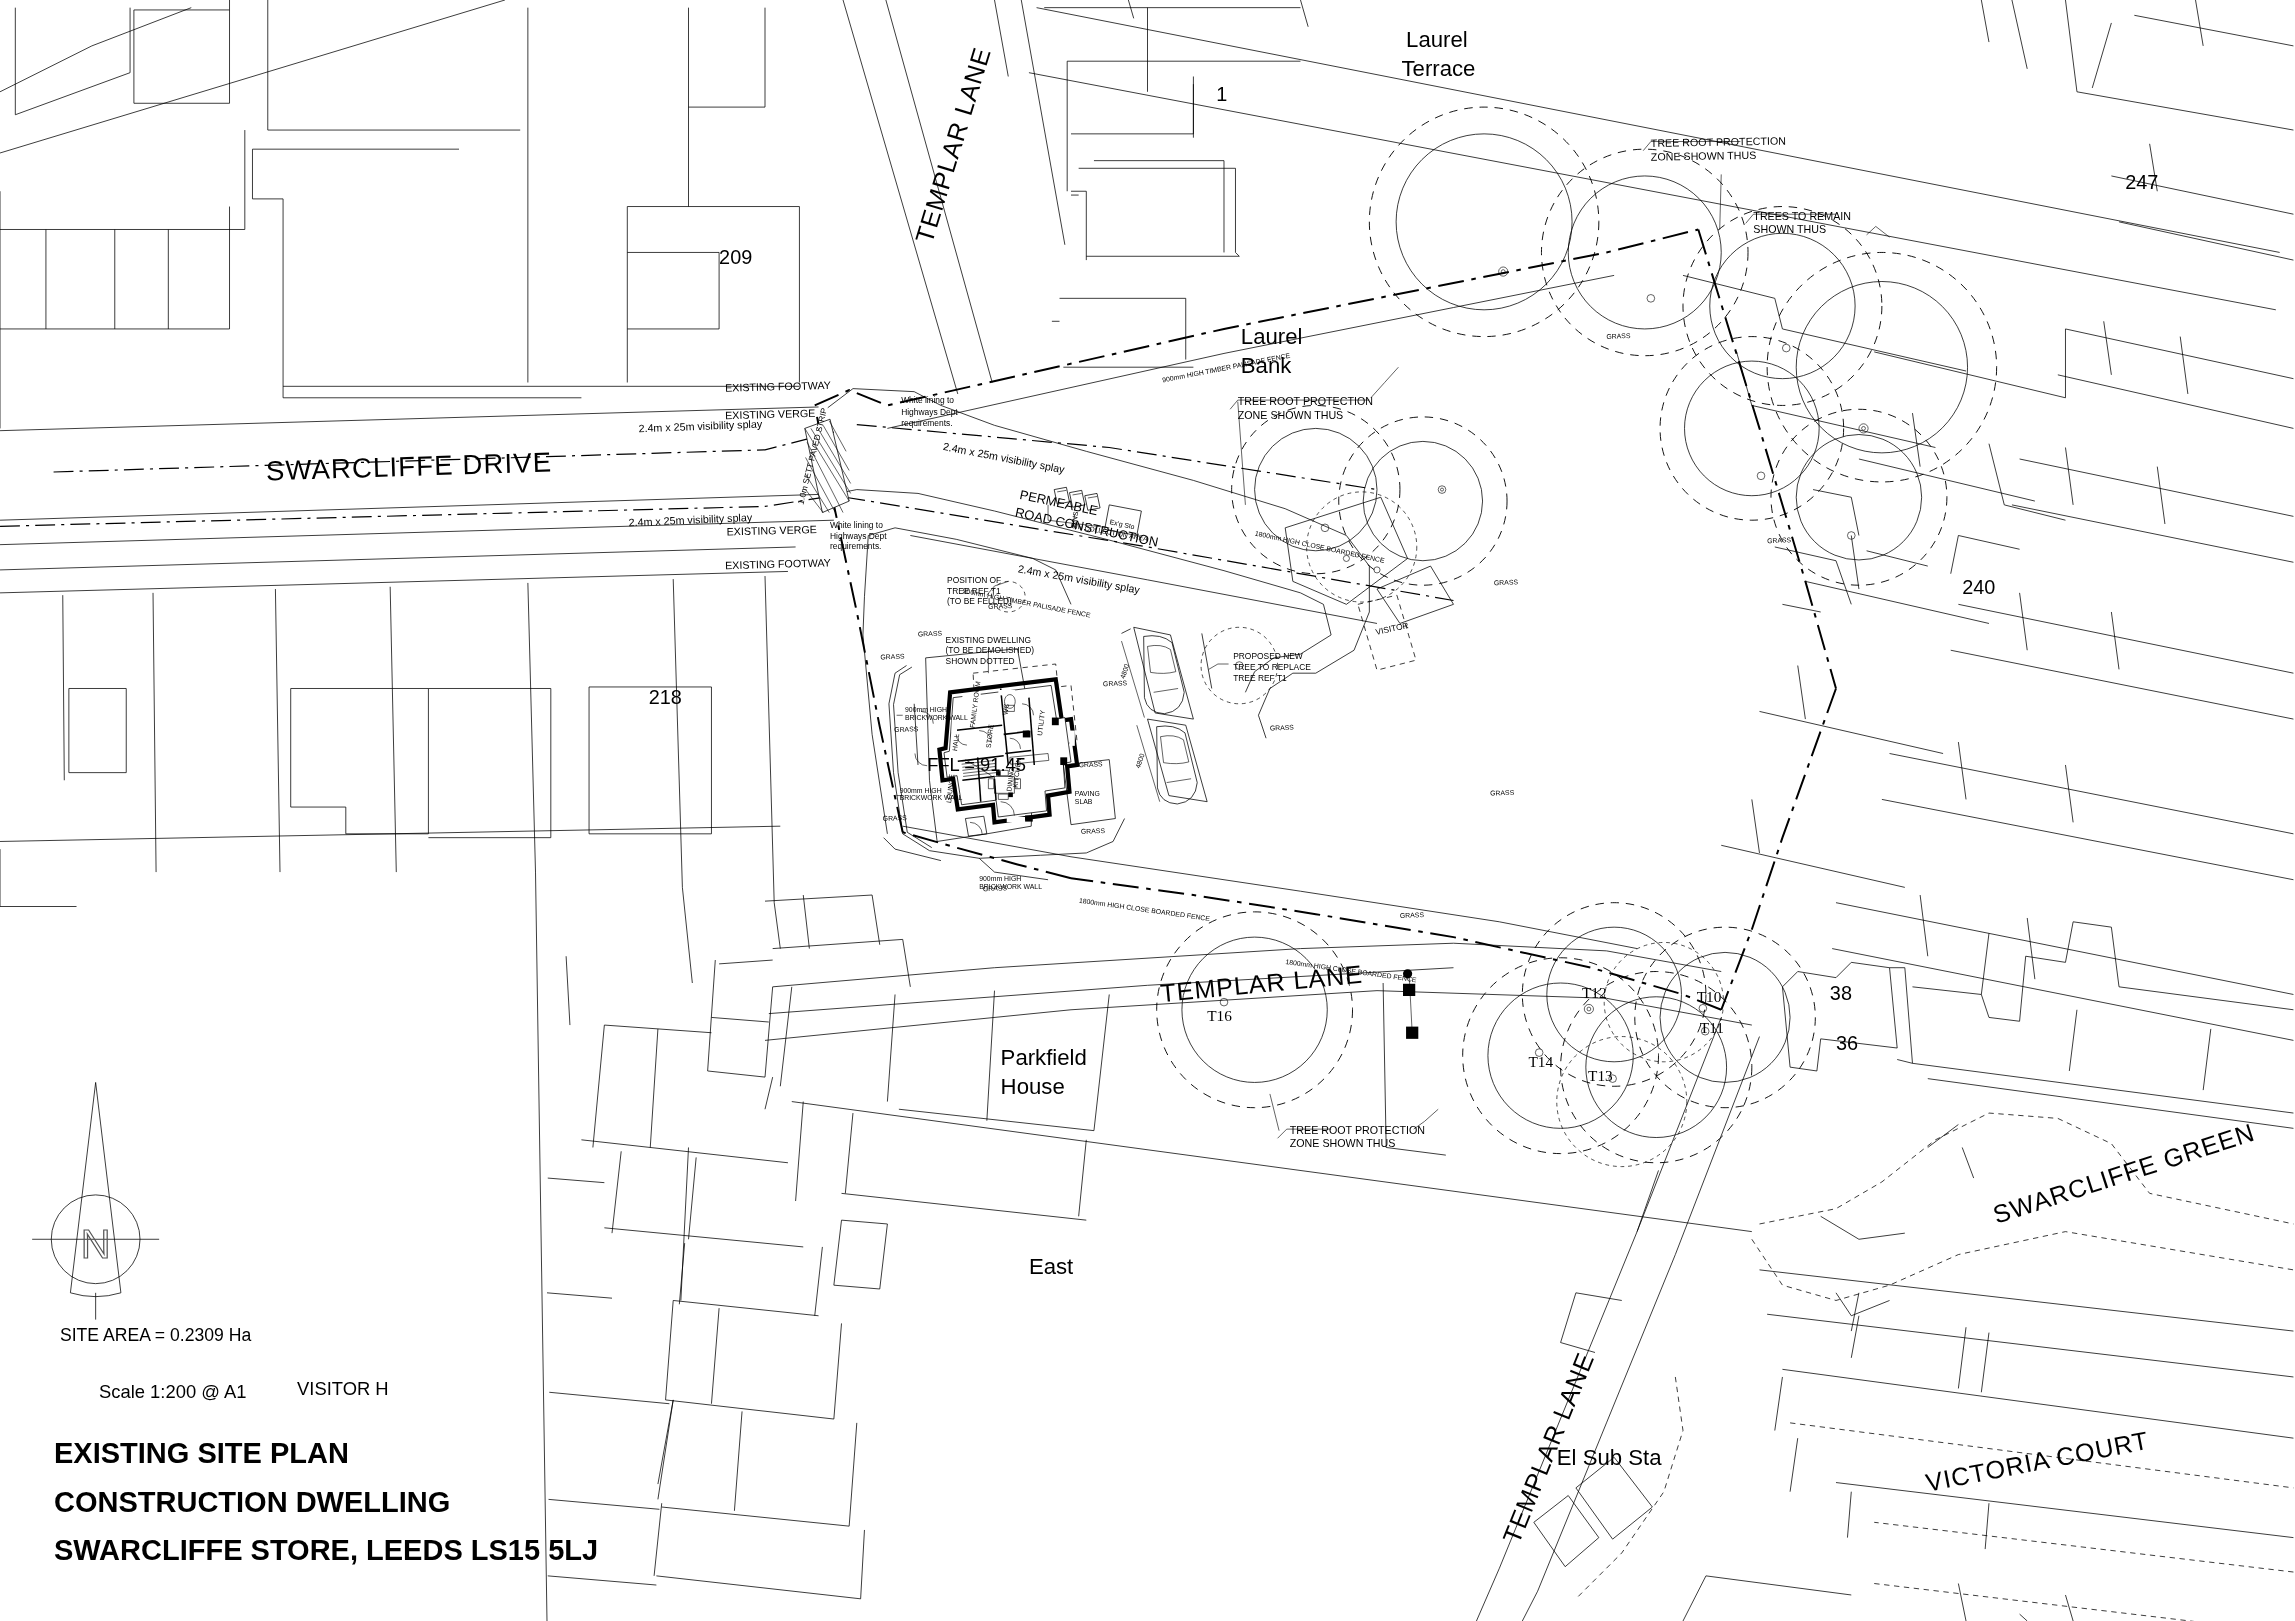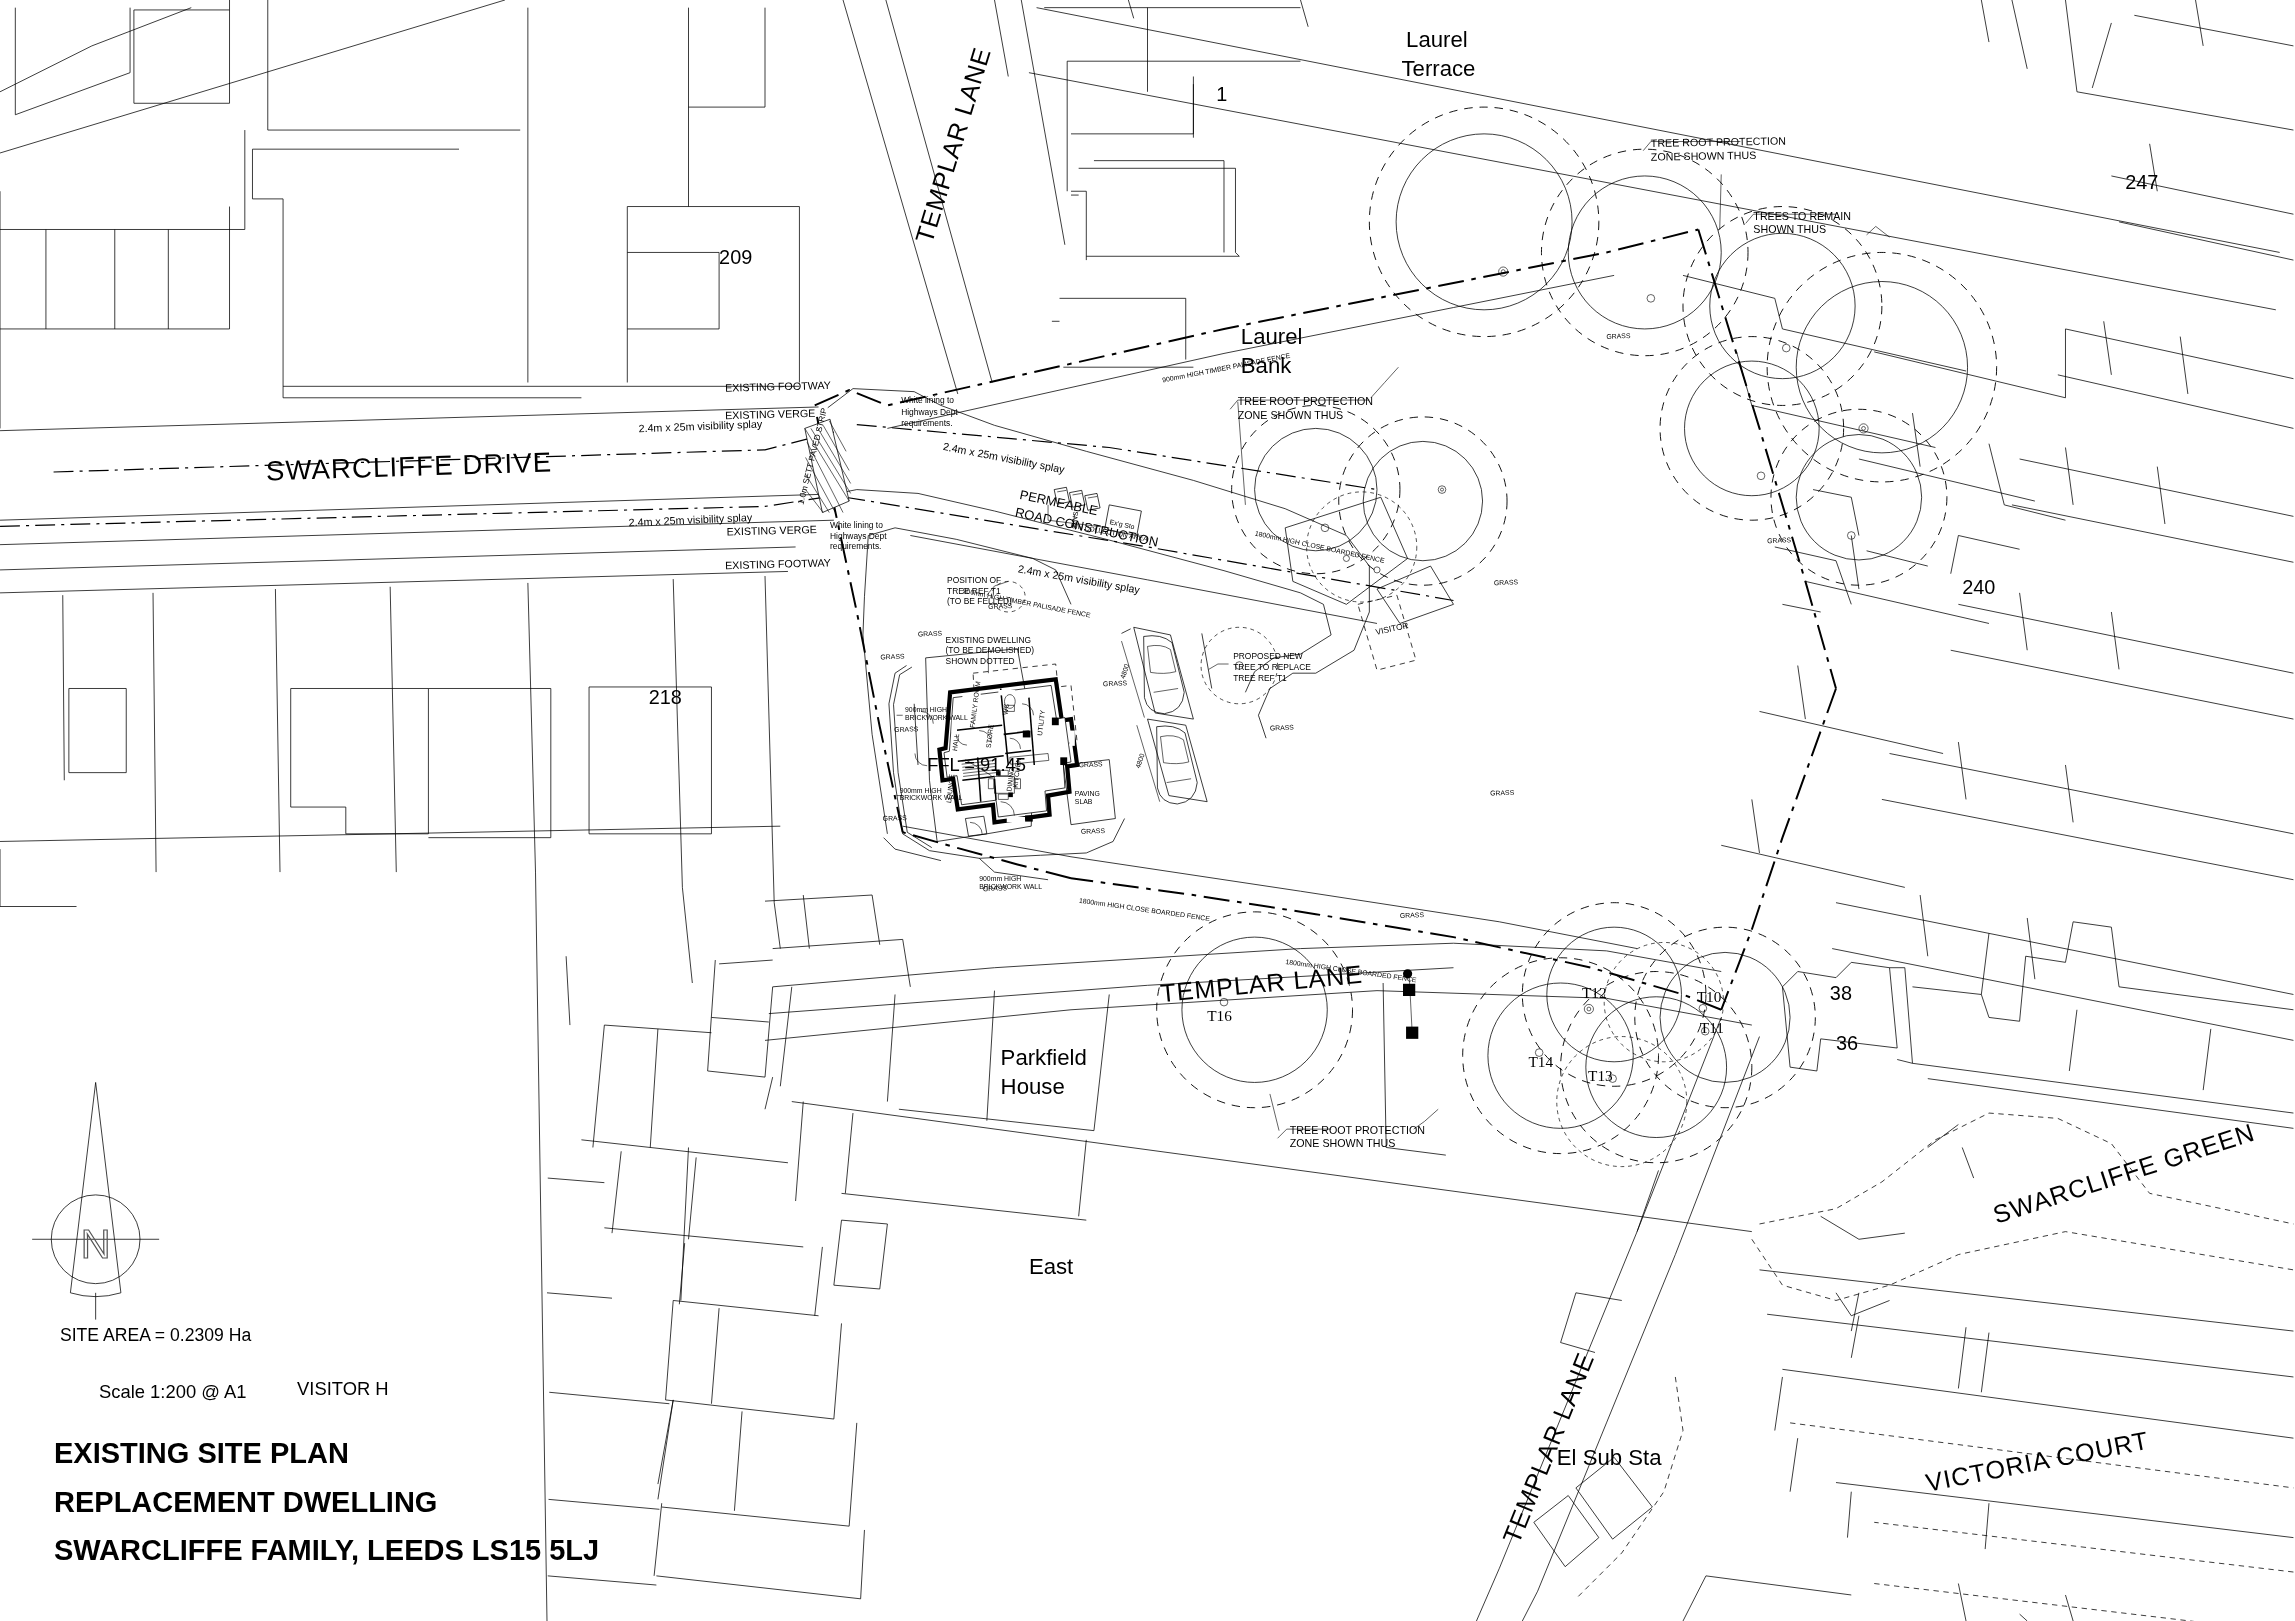--- a/index.html
+++ b/index.html
@@ -738,17 +738,17 @@
       <path class="ln-thin" d="M42,1620 L208,1620"></path>
       <path class="ln-thin" d="M125,1690 L125,1725"></path>
       <text class="t" x="125" y="1645" text-anchor="middle" style="font-size:54px; fill:none; stroke:#555; stroke-width:1.6;">N</text>
     </g>
   </svg>
 
   <div class="tb tb-area">SITE AREA = 0.2309 Ha</div>
   <div class="tb tb-scale">Scale 1:200 @ A1</div>
   <div class="tb tb-rev">VISITOR  H</div>
   <div class="tb tb-l1">EXISTING SITE PLAN</div>
-  <div class="tb tb-l2">REPLACEMENT DWELLING</div>
-  <div class="tb tb-l3">SWARCLIFFE FAMILY, LEEDS LS15 5LJ</div>
+  <div class="tb tb-l2">CONSTRUCTION DWELLING</div>
+  <div class="tb tb-l3">SWARCLIFFE STORE, LEEDS LS15 5LJ</div>
 
 </div>
 
 
 </body></html>

